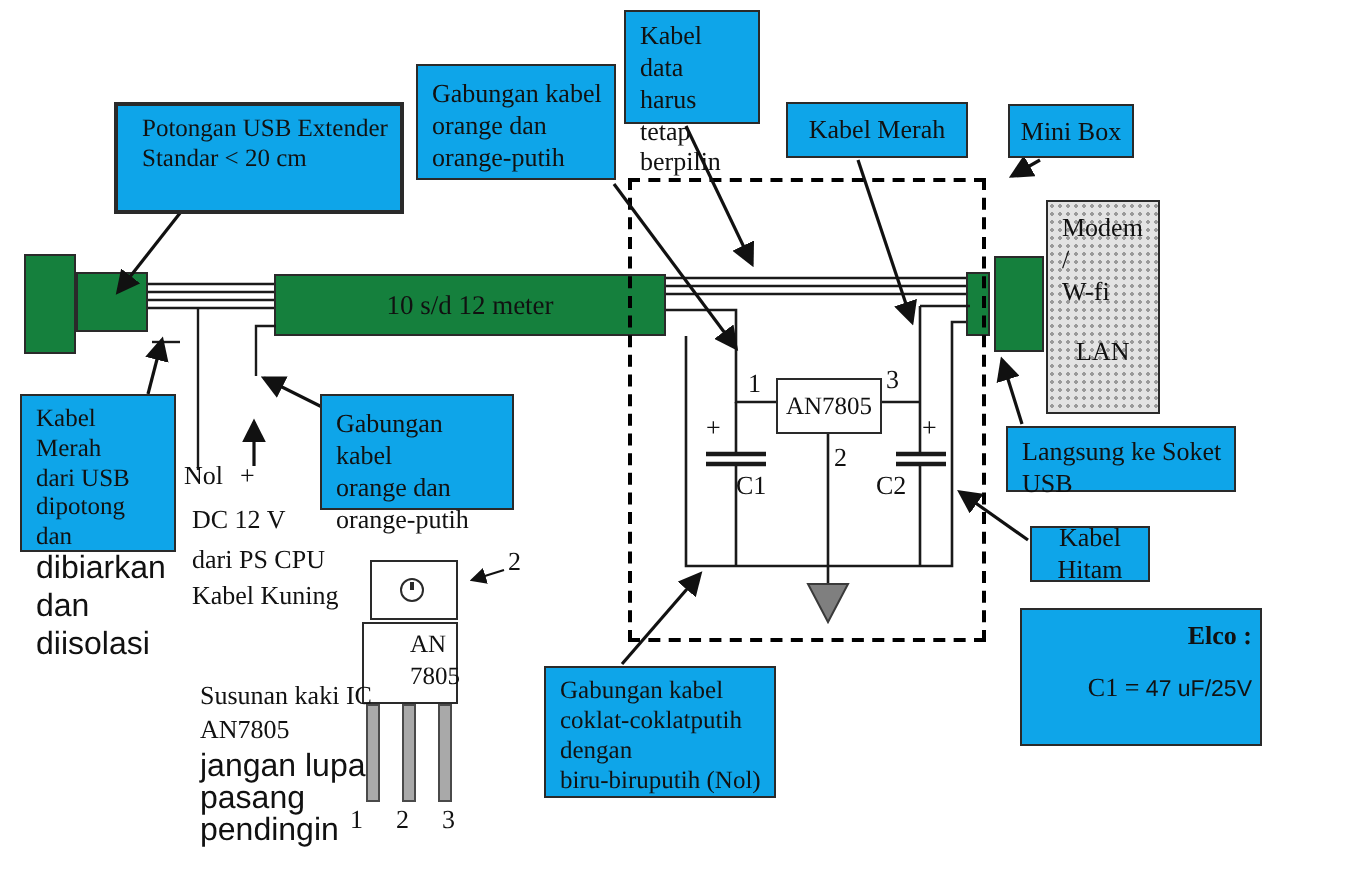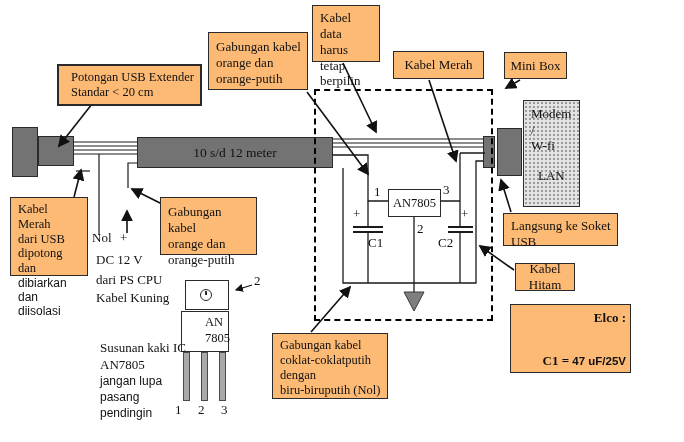--- a/index.html
+++ b/index.html
@@ -1,23 +1,23 @@
 <!DOCTYPE html>
 <html><head>
 <meta charset="utf-8">
 <style>
   html,body{margin:0;padding:0;background:#fff;}
   #canvas{position:relative;width:684px;height:442px;background:#fff;overflow:hidden;
           font-family:"Liberation Serif", serif;color:#111;}
-  .co{position:absolute;background:#fdba74;border:1px solid #2a2a2a;font-size:13px;line-height:1.22;
+  .co{position:absolute;background:#0ea5e9;border:1px solid #2a2a2a;font-size:13px;line-height:1.22;
       padding:4px 4px 2px 7px;box-sizing:border-box;z-index:5;}
   .co.center{display:flex;align-items:center;justify-content:center;padding:0;text-align:center;}
-  .shape{position:absolute;background:#737373;border:1px solid #2a2a2a;box-sizing:border-box;z-index:2;}
+  .shape{position:absolute;background:#15803d;border:1px solid #2a2a2a;box-sizing:border-box;z-index:2;}
   .t{position:absolute;font-size:13px;line-height:1.1;z-index:6;white-space:nowrap;}
-  .sans{font-family:"Liberation Sans", sans-serif;font-size:12px;}
+  .sans{font-family:"Liberation Sans", sans-serif;font-size:16px;}
   #dashed-box{position:absolute;left:314px;top:89px;width:179px;height:232px;
       border:2px dashed #000;box-sizing:border-box;z-index:3;background:transparent;}
   #wiring{position:absolute;left:0;top:0;z-index:4;pointer-events:none;}
   #modem-box{background-color:#e3e3e3;
       background-image:radial-gradient(#9a9a9a 0.8px, transparent 1px);
       background-size:4px 4px;z-index:2;font-size:13px;padding:5px 0 0 7px;box-sizing:border-box;
       position:absolute;border:1px solid #2a2a2a;}
   .leg{position:absolute;width:7px;height:49px;top:352px;background:#a9a9a9;border:1px solid #4a4a4a;
       box-sizing:border-box;z-index:2;}
   #ic-tab{position:absolute;left:185px;top:280px;width:44px;height:30px;border:1.5px solid #2a2a2a;
@@ -102,21 +102,21 @@
       <path d="M307,92 L368,174" marker-end="url(#ah)"></path>
       <path d="M429,80 L456,161" marker-end="url(#ah)"></path>
       <path d="M520,80 L506,88" marker-end="url(#ah)"></path>
       <path d="M511,212 L501,180" marker-end="url(#ah)"></path>
       <path d="M514,270 L480,246" marker-end="url(#ah)"></path>
       <path d="M311,332 L350,287" marker-end="url(#ah)"></path>
       <path d="M252,285 L236,290" marker-end="url(#ah)" stroke-width="1.1"></path>
     </g>
   </svg>
 
-  <div class="co" style="left:57px;top:64px;width:145px;height:42px;border-width:2px;padding-left:12px;font-size:12.5px;">
+  <div class="co" style="left:57px;top:51px;width:145px;height:56px;border-width:2px;padding-left:12px;font-size:12.5px;">
     <div>Potongan USB Extender</div>
     <div>Standar    &lt;  20 cm</div>
   </div>
 
   <div class="co" style="left:208px;top:32px;width:100px;height:58px;border-width:1.5px;padding-top:6px;">
     <div>Gabungan kabel</div>
     <div>orange dan</div>
     <div>orange-putih</div>
   </div>
 
@@ -159,21 +159,21 @@
 
   <div class="co" style="left:272px;top:333px;width:116px;height:66px;font-size:12.5px;line-height:1.2;">
     <div>Gabungan kabel</div>
     <div>coklat-coklatputih</div>
     <div>dengan</div>
     <div>biru-biruputih (Nol)</div>
   </div>
 
   <div class="co" id="elco-box" style="left:510px;top:304px;width:121px;height:69px;padding:5px 4px 2px 9px;text-align:right;">
     <div style="font-weight:bold;">Elco :</div>
-    <div style="margin-top:26px;font-weight:bold;">
+    <div style="margin-top:9px;">
       <span>C1 =</span>
       <span class="elco-val">47   uF/25V</span>
     </div>
   </div>
 
   <div class="t" style="left:92px;top:231px;">Nol</div>
   <div class="t" style="left:120px;top:231px;">+</div>
   <div class="t" style="left:96px;top:253px;">DC 12 V</div>
   <div class="t" style="left:96px;top:273px;">dari PS CPU</div>
   <div class="t" style="left:96px;top:291px;">Kabel Kuning</div>

